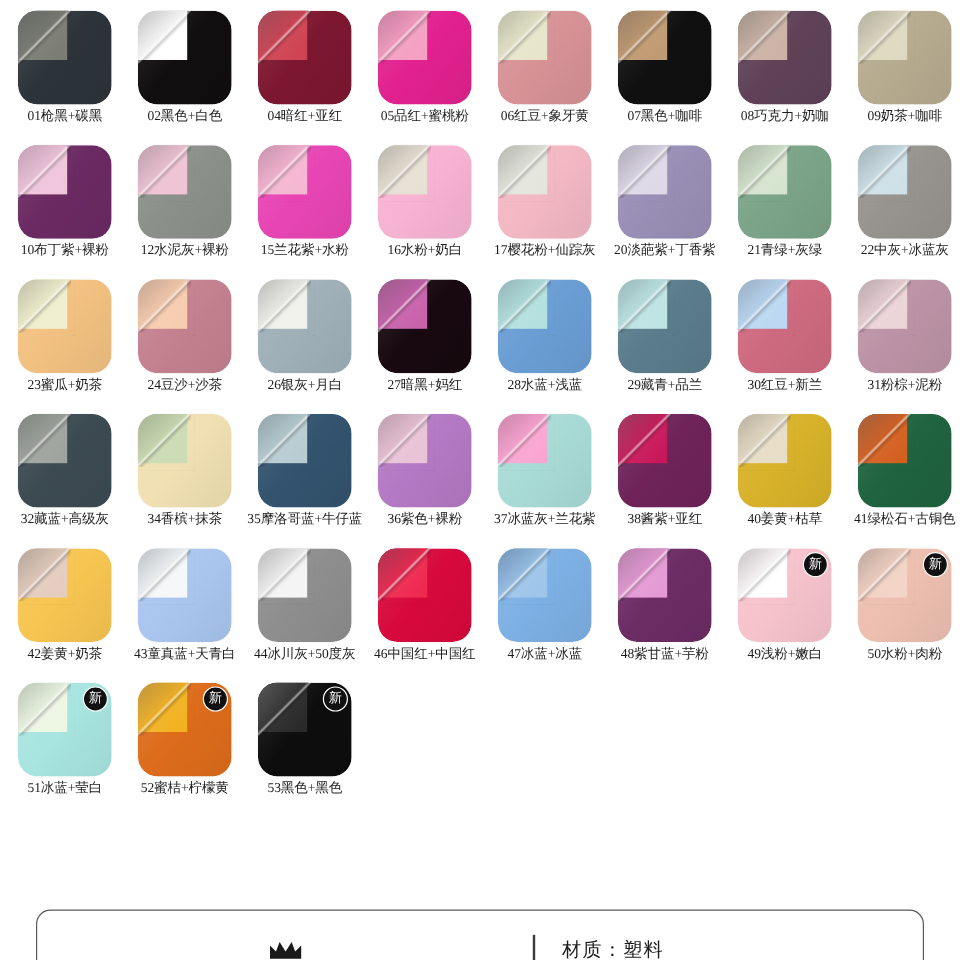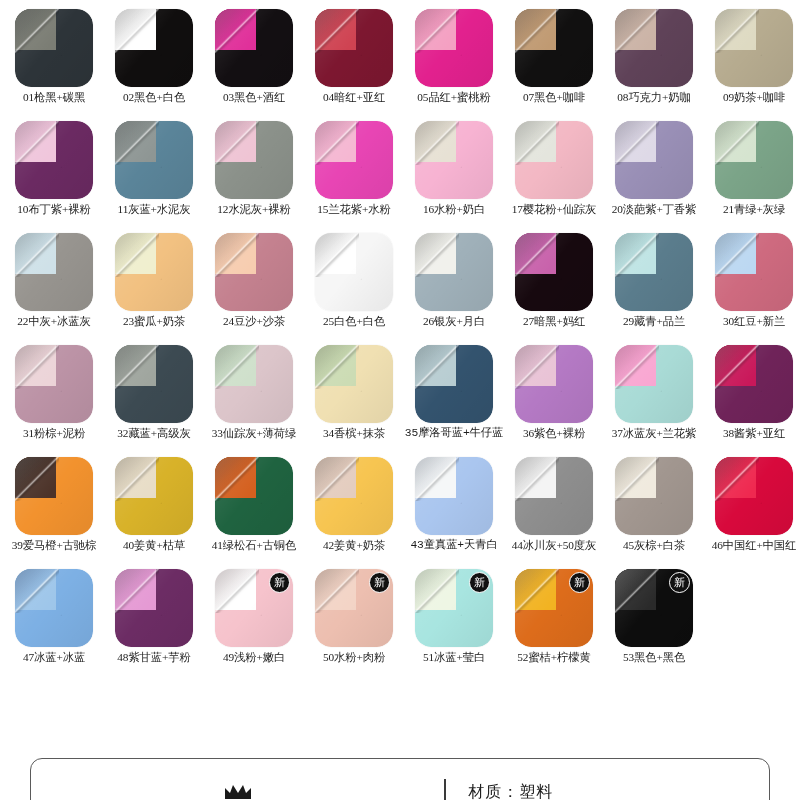--- a/index.html
+++ b/index.html
@@ -108,21 +108,21 @@
     margin-top:4px;
     font-size:11.3px;
     color:#1c1c1c;
     text-align:center;
     line-height:1.12;
     letter-spacing:-0.1px;
     width:100px;
     white-space:normal;
     font-family:"Liberation Serif","DejaVu Serif",serif;
   }
-  .label.two-line{line-height:1.1;font-family:Liberation Mono, monospace;}
+  .label.two-line{line-height:1.1;}
   .specbox{
     position:absolute;
     left:30px;right:30px;
     bottom:-26px;
     height:68px;
     border:1.4px solid #5a5a5a;
     border-radius:12px;
     box-sizing:border-box;
     display:flex;
     align-items:center;
@@ -174,32 +174,20 @@
           <div class="squareshadow"></div>
           <div class="flap" style="background: linear-gradient(135deg, rgb(233, 233, 233) 0%, rgb(255, 255, 255) 62%, rgb(233, 233, 233) 100%);"></div>
           <div class="flapshadow"></div>
           <div class="crease"></div>
           <div class="gloss"></div>
         </div>
         <div class="label">02黑色+白色</div>
       </div>
       <div class="cell">
         <div class="swatch">
-          <div class="face" style="background: rgb(19, 15, 18);"></div>
-          <div class="lining-square" style="background: rgb(224, 48, 154);"></div>
-          <div class="squareshadow"></div>
-          <div class="flap" style="background: linear-gradient(135deg, rgb(195, 25, 127) 0%, rgb(224, 48, 154) 62%, rgb(195, 25, 127) 100%);"></div>
-          <div class="flapshadow"></div>
-          <div class="crease"></div>
-          <div class="gloss"></div>
-        </div>
-        <div class="label">03黑色+酒红</div>
-      </div>
-      <div class="cell">
-        <div class="swatch">
           <div class="face" style="background: rgb(125, 23, 48);"></div>
           <div class="lining-square" style="background: rgb(207, 67, 82);"></div>
           <div class="squareshadow"></div>
           <div class="flap" style="background: linear-gradient(135deg, rgb(179, 43, 63) 0%, rgb(207, 67, 82) 62%, rgb(179, 43, 63) 100%);"></div>
           <div class="flapshadow"></div>
           <div class="crease"></div>
           <div class="gloss"></div>
         </div>
         <div class="label">04暗红+亚红</div>
       </div>
@@ -210,20 +198,32 @@
           <div class="squareshadow"></div>
           <div class="flap" style="background: linear-gradient(135deg, rgb(239, 127, 176) 0%, rgb(244, 160, 194) 62%, rgb(239, 127, 176) 100%);"></div>
           <div class="flapshadow"></div>
           <div class="crease"></div>
           <div class="gloss"></div>
         </div>
         <div class="label">05品红+蜜桃粉</div>
       </div>
       <div class="cell">
         <div class="swatch">
+          <div class="face" style="background: rgb(215, 146, 150);"></div>
+          <div class="lining-square" style="background: rgb(231, 230, 203);"></div>
+          <div class="squareshadow"></div>
+          <div class="flap" style="background: linear-gradient(135deg, rgb(220, 220, 188) 0%, rgb(231, 230, 203) 62%, rgb(220, 220, 188) 100%);"></div>
+          <div class="flapshadow"></div>
+          <div class="crease"></div>
+          <div class="gloss"></div>
+        </div>
+        <div class="label">06红豆+象牙黄</div>
+      </div>
+      <div class="cell">
+        <div class="swatch">
           <div class="face" style="background: rgb(17, 16, 16);"></div>
           <div class="lining-square" style="background: rgb(192, 154, 114);"></div>
           <div class="squareshadow"></div>
           <div class="flap" style="background: linear-gradient(135deg, rgb(168, 127, 88) 0%, rgb(192, 154, 114) 62%, rgb(168, 127, 88) 100%);"></div>
           <div class="flapshadow"></div>
           <div class="crease"></div>
           <div class="gloss"></div>
         </div>
         <div class="label">07黑色+咖啡</div>
       </div>
@@ -258,32 +258,20 @@
           <div class="squareshadow"></div>
           <div class="flap" style="background: linear-gradient(135deg, rgb(229, 176, 206) 0%, rgb(240, 198, 220) 62%, rgb(229, 176, 206) 100%);"></div>
           <div class="flapshadow"></div>
           <div class="crease"></div>
           <div class="gloss"></div>
         </div>
         <div class="label">10布丁紫+裸粉</div>
       </div>
       <div class="cell">
         <div class="swatch">
-          <div class="face" style="background: rgb(90, 132, 153);"></div>
-          <div class="lining-square" style="background: rgb(142, 150, 148);"></div>
-          <div class="squareshadow"></div>
-          <div class="flap" style="background: linear-gradient(135deg, rgb(115, 124, 122) 0%, rgb(142, 150, 148) 62%, rgb(115, 124, 122) 100%);"></div>
-          <div class="flapshadow"></div>
-          <div class="crease"></div>
-          <div class="gloss"></div>
-        </div>
-        <div class="label">11灰蓝+水泥灰</div>
-      </div>
-      <div class="cell">
-        <div class="swatch">
           <div class="face" style="background: rgb(139, 145, 138);"></div>
           <div class="lining-square" style="background: rgb(239, 196, 212);"></div>
           <div class="squareshadow"></div>
           <div class="flap" style="background: linear-gradient(135deg, rgb(224, 176, 196) 0%, rgb(239, 196, 212) 62%, rgb(224, 176, 196) 100%);"></div>
           <div class="flapshadow"></div>
           <div class="crease"></div>
           <div class="gloss"></div>
         </div>
         <div class="label">12水泥灰+裸粉</div>
       </div>
@@ -378,32 +366,20 @@
           <div class="squareshadow"></div>
           <div class="flap" style="background: linear-gradient(135deg, rgb(237, 185, 154) 0%, rgb(247, 205, 176) 62%, rgb(237, 185, 154) 100%);"></div>
           <div class="flapshadow"></div>
           <div class="crease"></div>
           <div class="gloss"></div>
         </div>
         <div class="label">24豆沙+沙茶</div>
       </div>
       <div class="cell">
         <div class="swatch">
-          <div class="face" style="background: rgb(246, 246, 246);"></div>
-          <div class="lining-square" style="background: rgb(255, 255, 255);"></div>
-          <div class="squareshadow"></div>
-          <div class="flap" style="background: linear-gradient(135deg, rgb(237, 237, 237) 0%, rgb(255, 255, 255) 62%, rgb(237, 237, 237) 100%);"></div>
-          <div class="flapshadow"></div>
-          <div class="crease"></div>
-          <div class="gloss"></div>
-        </div>
-        <div class="label">25白色+白色</div>
-      </div>
-      <div class="cell">
-        <div class="swatch">
           <div class="face" style="background: rgb(159, 176, 185);"></div>
           <div class="lining-square" style="background: rgb(241, 241, 236);"></div>
           <div class="squareshadow"></div>
           <div class="flap" style="background: linear-gradient(135deg, rgb(223, 224, 218) 0%, rgb(241, 241, 236) 62%, rgb(223, 224, 218) 100%);"></div>
           <div class="flapshadow"></div>
           <div class="crease"></div>
           <div class="gloss"></div>
         </div>
         <div class="label">26银灰+月白</div>
       </div>
@@ -414,20 +390,32 @@
           <div class="squareshadow"></div>
           <div class="flap" style="background: linear-gradient(135deg, rgb(169, 69, 143) 0%, rgb(200, 98, 171) 62%, rgb(169, 69, 143) 100%);"></div>
           <div class="flapshadow"></div>
           <div class="crease"></div>
           <div class="gloss"></div>
         </div>
         <div class="label">27暗黑+妈红</div>
       </div>
       <div class="cell">
         <div class="swatch">
+          <div class="face" style="background: rgb(106, 158, 212);"></div>
+          <div class="lining-square" style="background: rgb(181, 224, 224);"></div>
+          <div class="squareshadow"></div>
+          <div class="flap" style="background: linear-gradient(135deg, rgb(158, 211, 212) 0%, rgb(181, 224, 224) 62%, rgb(158, 211, 212) 100%);"></div>
+          <div class="flapshadow"></div>
+          <div class="crease"></div>
+          <div class="gloss"></div>
+        </div>
+        <div class="label">28水蓝+浅蓝</div>
+      </div>
+      <div class="cell">
+        <div class="swatch">
           <div class="face" style="background: rgb(90, 124, 140);"></div>
           <div class="lining-square" style="background: rgb(191, 228, 228);"></div>
           <div class="squareshadow"></div>
           <div class="flap" style="background: linear-gradient(135deg, rgb(166, 214, 216) 0%, rgb(191, 228, 228) 62%, rgb(166, 214, 216) 100%);"></div>
           <div class="flapshadow"></div>
           <div class="crease"></div>
           <div class="gloss"></div>
         </div>
         <div class="label">29藏青+品兰</div>
       </div>
@@ -462,32 +450,20 @@
           <div class="squareshadow"></div>
           <div class="flap" style="background: linear-gradient(135deg, rgb(127, 135, 128) 0%, rgb(159, 165, 158) 62%, rgb(127, 135, 128) 100%);"></div>
           <div class="flapshadow"></div>
           <div class="crease"></div>
           <div class="gloss"></div>
         </div>
         <div class="label">32藏蓝+高级灰</div>
       </div>
       <div class="cell">
         <div class="swatch">
-          <div class="face" style="background: rgb(220, 197, 202);"></div>
-          <div class="lining-square" style="background: rgb(207, 224, 203);"></div>
-          <div class="squareshadow"></div>
-          <div class="flap" style="background: linear-gradient(135deg, rgb(187, 211, 182) 0%, rgb(207, 224, 203) 62%, rgb(187, 211, 182) 100%);"></div>
-          <div class="flapshadow"></div>
-          <div class="crease"></div>
-          <div class="gloss"></div>
-        </div>
-        <div class="label">33仙踪灰+薄荷绿</div>
-      </div>
-      <div class="cell">
-        <div class="swatch">
           <div class="face" style="background: rgb(240, 224, 178);"></div>
           <div class="lining-square" style="background: rgb(204, 220, 180);"></div>
           <div class="squareshadow"></div>
           <div class="flap" style="background: linear-gradient(135deg, rgb(185, 206, 157) 0%, rgb(204, 220, 180) 62%, rgb(185, 206, 157) 100%);"></div>
           <div class="flapshadow"></div>
           <div class="crease"></div>
           <div class="gloss"></div>
         </div>
         <div class="label">34香槟+抹茶</div>
       </div>
@@ -534,32 +510,20 @@
           <div class="squareshadow"></div>
           <div class="flap" style="background: linear-gradient(135deg, rgb(173, 18, 73) 0%, rgb(201, 24, 90) 62%, rgb(173, 18, 73) 100%);"></div>
           <div class="flapshadow"></div>
           <div class="crease"></div>
           <div class="gloss"></div>
         </div>
         <div class="label">38酱紫+亚红</div>
       </div>
       <div class="cell">
         <div class="swatch">
-          <div class="face" style="background: rgb(242, 146, 46);"></div>
-          <div class="lining-square" style="background: rgb(76, 51, 41);"></div>
-          <div class="squareshadow"></div>
-          <div class="flap" style="background: linear-gradient(135deg, rgb(48, 33, 27) 0%, rgb(76, 51, 41) 62%, rgb(48, 33, 27) 100%);"></div>
-          <div class="flapshadow"></div>
-          <div class="crease"></div>
-          <div class="gloss"></div>
-        </div>
-        <div class="label">39爱马橙+古驰棕</div>
-      </div>
-      <div class="cell">
-        <div class="swatch">
           <div class="face" style="background: rgb(216, 178, 41);"></div>
           <div class="lining-square" style="background: rgb(232, 221, 199);"></div>
           <div class="squareshadow"></div>
           <div class="flap" style="background: linear-gradient(135deg, rgb(216, 204, 179) 0%, rgb(232, 221, 199) 62%, rgb(216, 204, 179) 100%);"></div>
           <div class="flapshadow"></div>
           <div class="crease"></div>
           <div class="gloss"></div>
         </div>
         <div class="label">40姜黄+枯草</div>
       </div>
@@ -603,32 +567,20 @@
         <div class="swatch">
           <div class="face" style="background: rgb(142, 142, 142);"></div>
           <div class="lining-square" style="background: rgb(244, 244, 244);"></div>
           <div class="squareshadow"></div>
           <div class="flap" style="background: linear-gradient(135deg, rgb(220, 220, 220) 0%, rgb(244, 244, 244) 62%, rgb(220, 220, 220) 100%);"></div>
           <div class="flapshadow"></div>
           <div class="crease"></div>
           <div class="gloss"></div>
         </div>
         <div class="label">44冰川灰+50度灰</div>
-      </div>
-      <div class="cell">
-        <div class="swatch">
-          <div class="face" style="background: rgb(161, 150, 143);"></div>
-          <div class="lining-square" style="background: rgb(240, 234, 222);"></div>
-          <div class="squareshadow"></div>
-          <div class="flap" style="background: linear-gradient(135deg, rgb(222, 215, 200) 0%, rgb(240, 234, 222) 62%, rgb(222, 215, 200) 100%);"></div>
-          <div class="flapshadow"></div>
-          <div class="crease"></div>
-          <div class="gloss"></div>
-        </div>
-        <div class="label">45灰棕+白茶</div>
       </div>
       <div class="cell">
         <div class="swatch">
           <div class="face" style="background: rgb(216, 9, 60);"></div>
           <div class="lining-square" style="background: rgb(239, 41, 80);"></div>
           <div class="squareshadow"></div>
           <div class="flap" style="background: linear-gradient(135deg, rgb(196, 7, 52) 0%, rgb(239, 41, 80) 62%, rgb(196, 7, 52) 100%);"></div>
           <div class="flapshadow"></div>
           <div class="crease"></div>
           <div class="gloss"></div>

